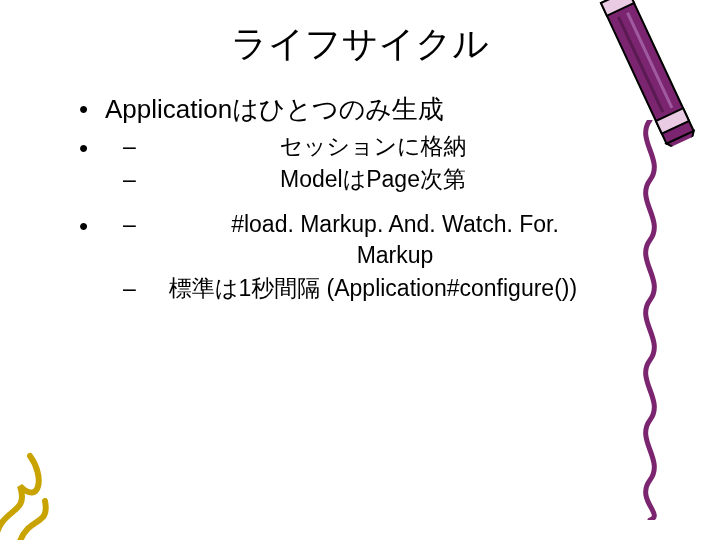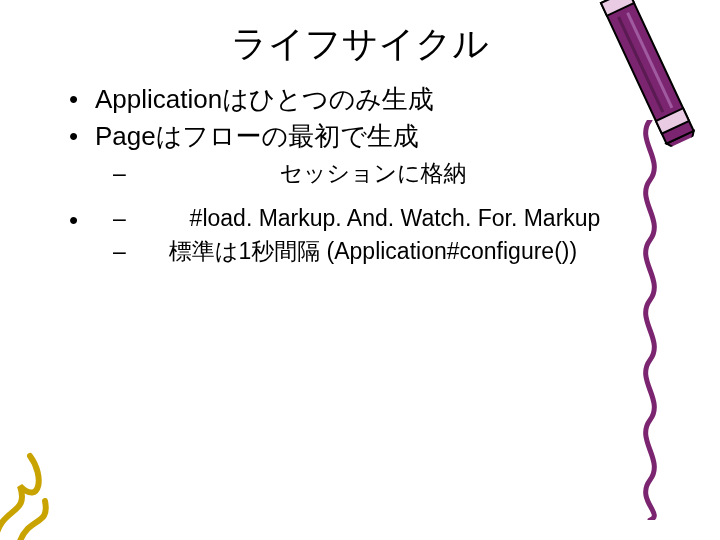--- a/index.html
+++ b/index.html
@@ -29,21 +29,21 @@
   }
   .content {
     padding-left: 64px;
     padding-right: 110px;
     font-size: 26px;
     line-height: 1.35;
   }
   ul.level1 {
     list-style: none;
     padding: 0;
-    margin: 3px;
+    margin: 13px;
   }
   ul.level1 > li {
     position: relative;
     padding-left: 28px;
     margin-bottom: 2px;
   }
   ul.level1 > li::before {
     content: "•";
     position: absolute;
     left: 2px;
@@ -101,24 +101,26 @@
 <div class="slide">
 
   <div class="title">ライフサイクル</div>
 
   <div class="content">
     <ul class="level1">
       <li>
         <span>Applicationはひとつのみ生成</span>
       </li>
       <li>
-        <span>Pageはフローの最初で生成</span>
         <ul class="level2">
           <li>
             <span>セッションに格納</span>
+          </li>
+          <li>
+            <span>ModelはPage次第</span>
           </li>
         </ul>
       </li>
       <li>
         <ul class="level2">
           <li>
             <span class="indent-continue">#load. Markup. And. Watch. For. Markup</span>
           </li>
           <li>
             <span>標準は1秒間隔 (Application#configure())</span>

